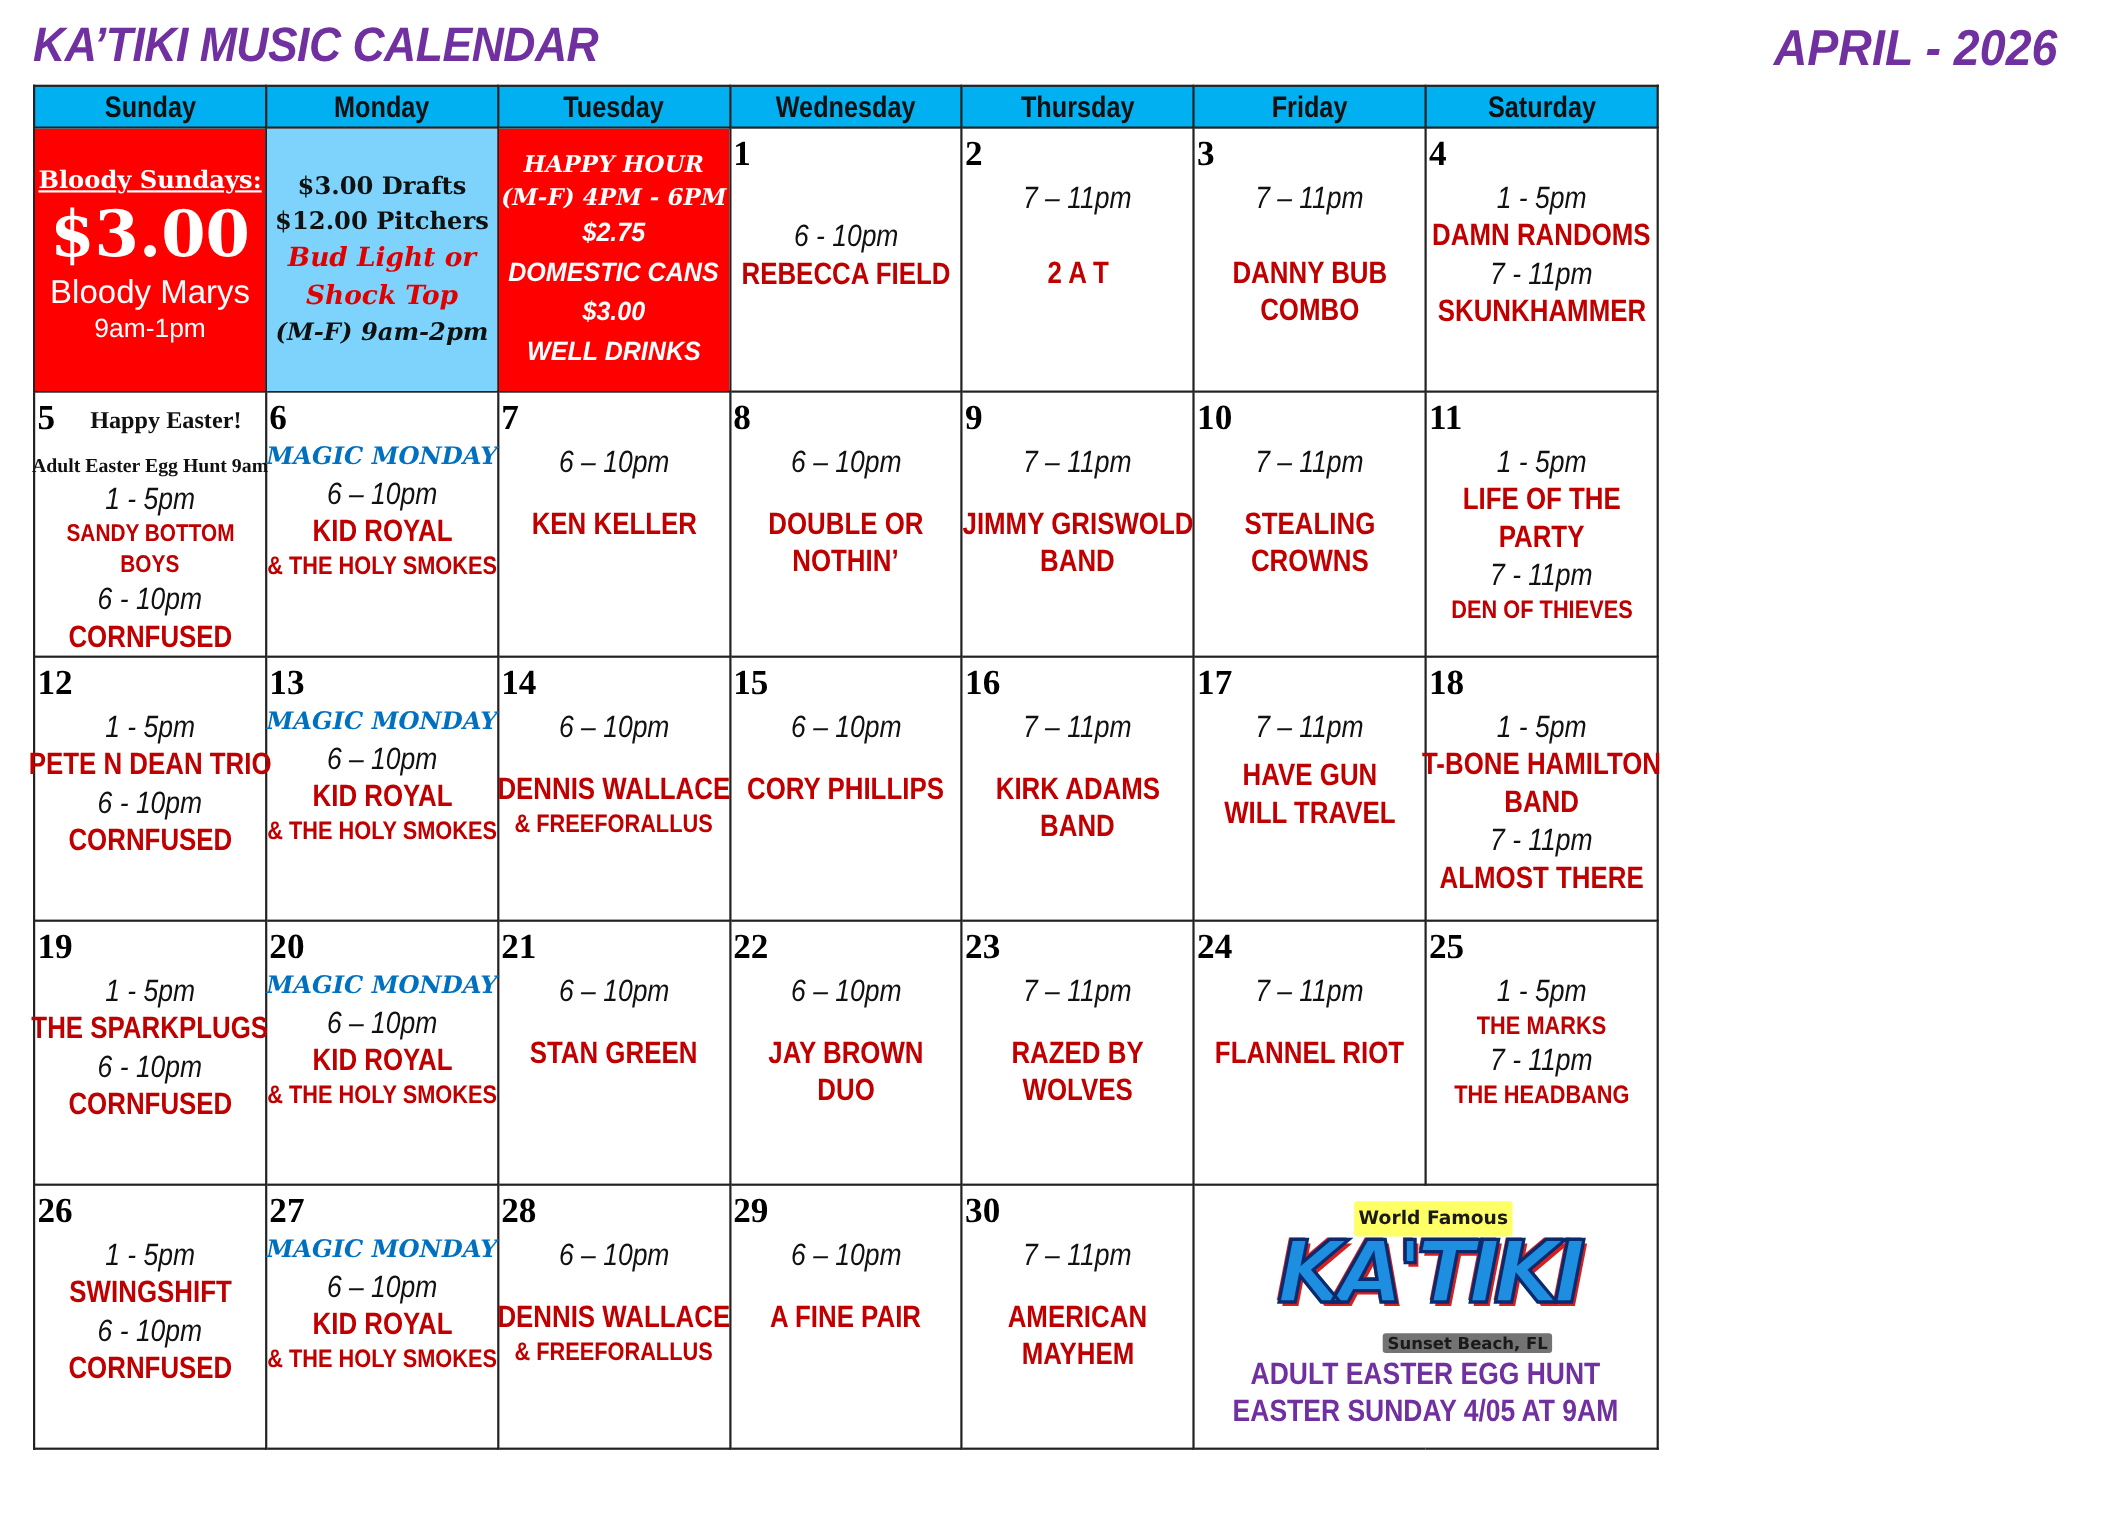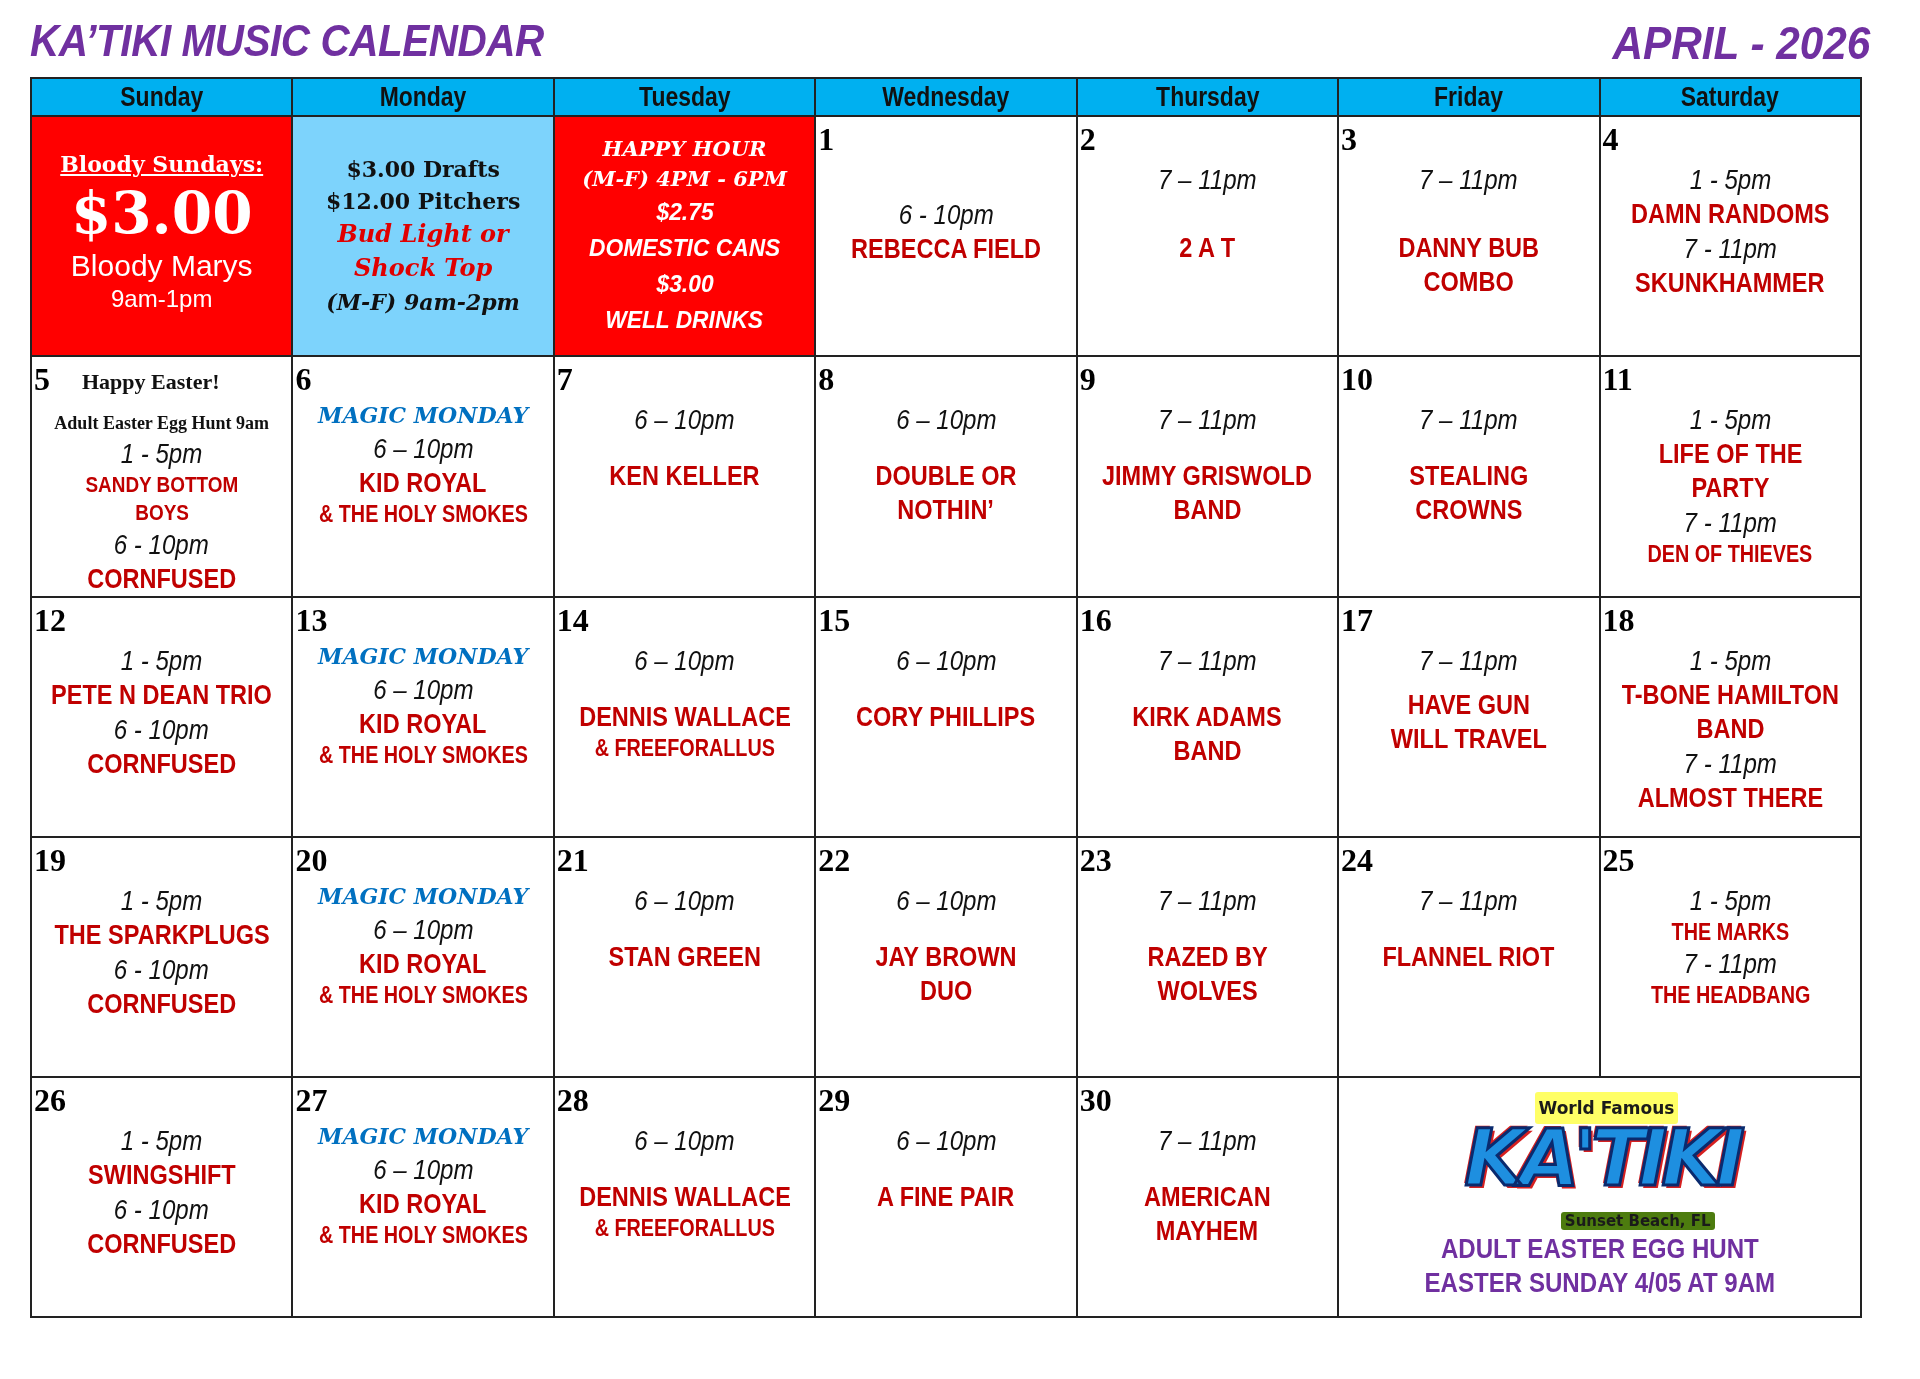--- a/index.html
+++ b/index.html
@@ -4,21 +4,21 @@
   <style>
     * { box-sizing: border-box; margin: 0; padding: 0; }
     html, body { width: 1920px; height: 1379px; background: #ffffff; overflow: hidden; }
     body { position: relative; font-family: "Liberation Sans", sans-serif; }
 
     .title-bar { position: absolute; top: 12px; left: 30px; width: 1840px; height: 60px; }
     .title-main { position: absolute; left: 0; top: 4px; font-size: 44px; font-weight: bold; font-style: italic; color: #7030a0; letter-spacing: -0.5px; transform: scaleX(0.92); transform-origin: left; }
     .title-url { position: absolute; left: 655px; top: 4px; font-family: "DejaVu Serif", serif; font-size: 41px; font-weight: bold; font-style: italic; color: #1fb2ec; letter-spacing: 0.2px; }
     .title-month { position: absolute; right: 0; top: 4px; font-size: 46px; font-weight: bold; font-style: italic; color: #7030a0; transform: scaleX(0.92); transform-origin: right; }
 
-    .calendar { position: absolute; left: 30px; top: 77px; width: 1832px; border: 2px solid #222; border-collapse: collapse; table-layout: fixed; }
+    .calendar { position: absolute; left: 30px; top: 77px; width: 1478px; border: 2px solid #222; border-collapse: collapse; table-layout: fixed; }
     .calendar th { height: 38px; background: #00b0f0; border: 2px solid #222; font-size: 27px; font-weight: bold; color: #111; transform: none; }
     .calendar th span { display: inline-block; transform: scaleX(0.85); }
     .calendar td { height: 240px; border: 2px solid #222; vertical-align: top; position: relative; text-align: center; padding: 0; }
 
     .daynum { position: absolute; left: 2px; top: 6px; font-family: "Liberation Serif", serif; font-weight: bold; font-size: 32px; color: #000; line-height: 1; }
     .cell-content { padding-top: 50px; display: flex; flex-direction: column; align-items: center; }
     .time { font-size: 28px; font-style: italic; color: #111; line-height: 35px; display: inline-block; transform: scaleX(0.86); white-space: nowrap; }
     .band { font-size: 28px; font-weight: bold; color: #c00000; line-height: 34px; display: inline-block; transform: scaleX(0.84); white-space: nowrap; }
     .band-sm { font-size: 23px; font-weight: bold; color: #c00000; line-height: 28px; display: inline-block; transform: scaleX(0.86); white-space: nowrap; }
     .sub { font-size: 22px; font-weight: bold; color: #c00000; line-height: 28px; display: inline-block; transform: scaleX(0.86); white-space: nowrap; }
@@ -42,21 +42,21 @@
 
     .easter-header { position: absolute; left: 50px; top: 12px; font-family: "Liberation Serif", serif; font-weight: bold; font-size: 22px; color: #111; }
     .easter-sub { font-family: "Liberation Serif", serif; font-weight: bold; font-size: 18px; color: #111; line-height: 22px; white-space: nowrap; margin-bottom: 2px; }
 
     
     .logo-wrap { display: flex; flex-direction: column; align-items: center; padding-top: 14px; }
     .logo { position: relative; width: 270px; height: 140px; }
     .logo-top { position: absolute; top: 0; left: 70px; font-family: "DejaVu Sans", sans-serif; font-weight: bold; font-size: 17px; color: #1a1a1a; background: #ffff66; padding: 6px 4px; border-radius: 3px; }
     .logo-main { position: absolute; top: 18px; left: 0; width: 270px; height: 96px; font-family: "DejaVu Sans", sans-serif; font-weight: bold; font-size: 78px; line-height: 96px; letter-spacing: -6px; text-align: center;
       color: #1e8fe0; -webkit-text-stroke: 3px #0a2a6e; text-shadow: 3px 3px 0 #d62020, -2px -2px 0 #d62020; font-style: italic; }
-    .logo-bottom { position: absolute; bottom: 2px; right: 20px; font-family: "DejaVu Sans", sans-serif; font-weight: bold; font-size: 15px; color: #1a1a1a; background: #4d7c0f; padding: 0 4px; border-radius: 3px; margin-top: 14px; }
+    .logo-bottom { position: absolute; bottom: 2px; right: 20px; font-family: "DejaVu Sans", sans-serif; font-weight: bold; font-size: 15px; color: #1a1a1a; background: #737373; padding: 0 4px; border-radius: 3px; margin-top: 14px; }
     .easter-note { font-size: 28px; font-weight: bold; color: #7030a0; line-height: 34px; display: inline-block; transform: scaleX(0.86); white-space: nowrap; }
   </style>
 </head>
 <body>
 
 <div class="title-bar">
   <div class="title-main">KA’TIKI MUSIC CALENDAR</div>
   <div class="title-month">APRIL - 2026</div>
 </div>
 

